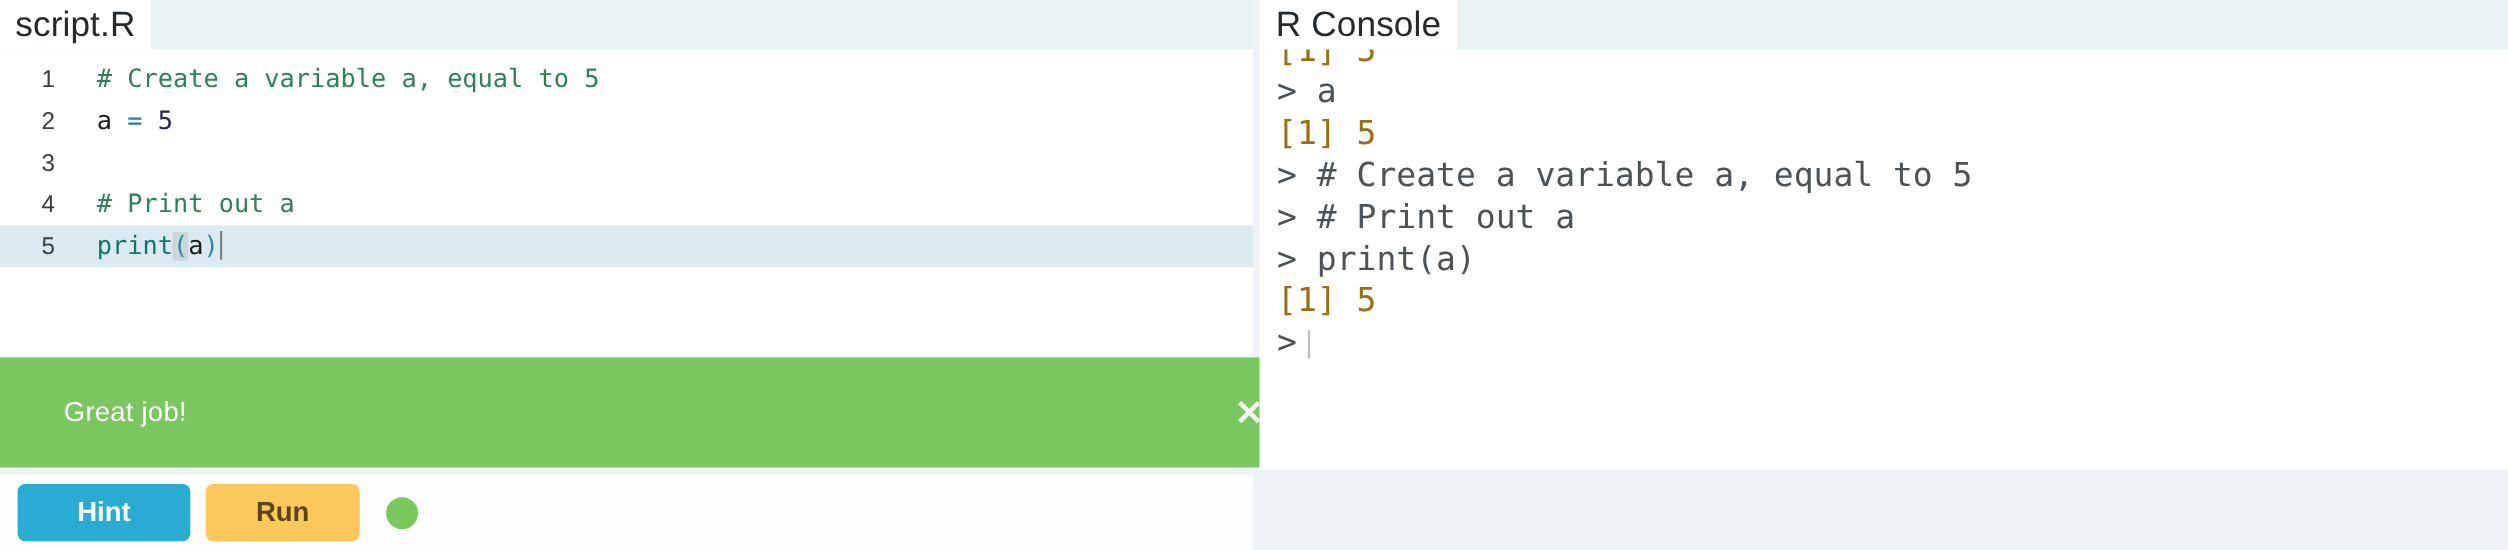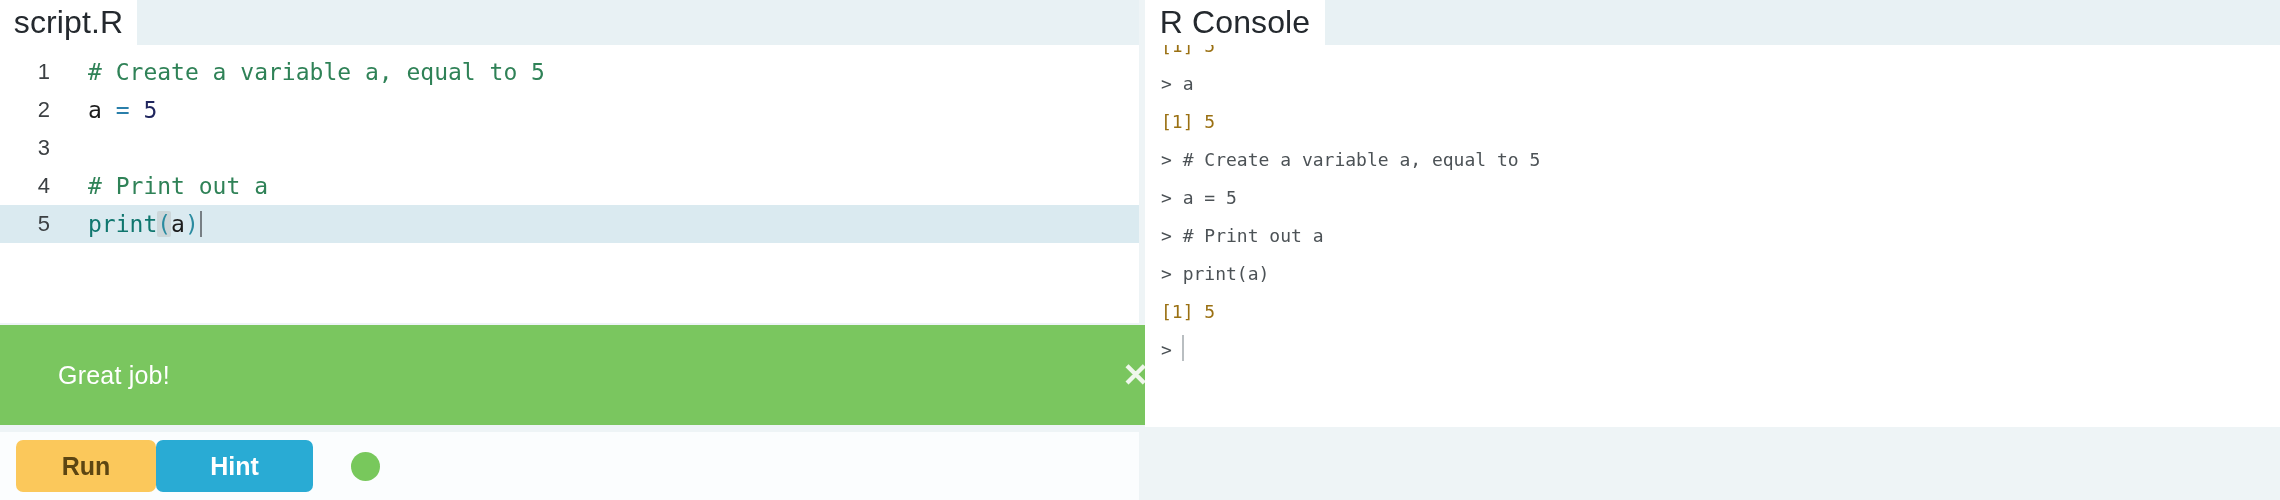--- a/index.html
+++ b/index.html
@@ -225,21 +225,21 @@
     position: absolute;
     left: 16px;
     top: -18px;
     width: 1100px;
   }
   .con-line {
     height: 38px;
     line-height: 38px;
     white-space: pre;
     font-family: "DejaVu Sans Mono", monospace;
-    font-size: 18px;
+    font-size: 30px;
     color: #4c5256;
   }
   .con-out { color: #9a7012; }
   .con-caret {
     display: inline-block;
     width: 2px;
     height: 26px;
     background: #b9bec1;
     vertical-align: -5px;
     margin-left: 10px;
@@ -267,22 +267,22 @@
           <div class="code-line active"><span class="gutter">5</span><span class="code-text"><span class="tok-fn">print</span><span class="tok-paren-match">(</span><span class="tok-plain">a</span><span class="tok-paren">)</span><span class="caret"></span></span></div>
         </div>
     </div>
 
     <div class="banner">
       <span class="banner-text">Great job!</span>
       <span class="banner-close">✕</span>
     </div>
 
     <div class="toolbar">
+      <button class="btn btn-hint">Hint</button>
       <button class="btn btn-run">Run</button>
-      <button class="btn btn-hint">Hint</button>
       <div class="status-dot"></div>
     </div>
 
   </div>
 
   <div class="right-panel">
 
     <div class="console-tabbar">
       <div class="tab tab-console">
         <span>R Console</span>
@@ -299,21 +299,20 @@
         </svg>
       </span>
     </div>
 
     <div class="console-shell">
       <div class="console-area" id="console-area">
           <div class="con-line con-out"><span>[1] 5</span></div>
           <div class="con-line"><span>&gt; a</span></div>
           <div class="con-line con-out"><span>[1] 5</span></div>
           <div class="con-line"><span>&gt; # Create a variable a, equal to 5</span></div>
-          <div class="con-line"><span>&gt; a = 5</span></div>
           <div class="con-line"><span>&gt; # Print out a</span></div>
           <div class="con-line"><span>&gt; print(a)</span></div>
           <div class="con-line con-out"><span>[1] 5</span></div>
           <div class="con-line"><span>&gt;</span><span class="con-caret"></span></div>
         </div>
     </div>
 
   </div>
 
 </div>

